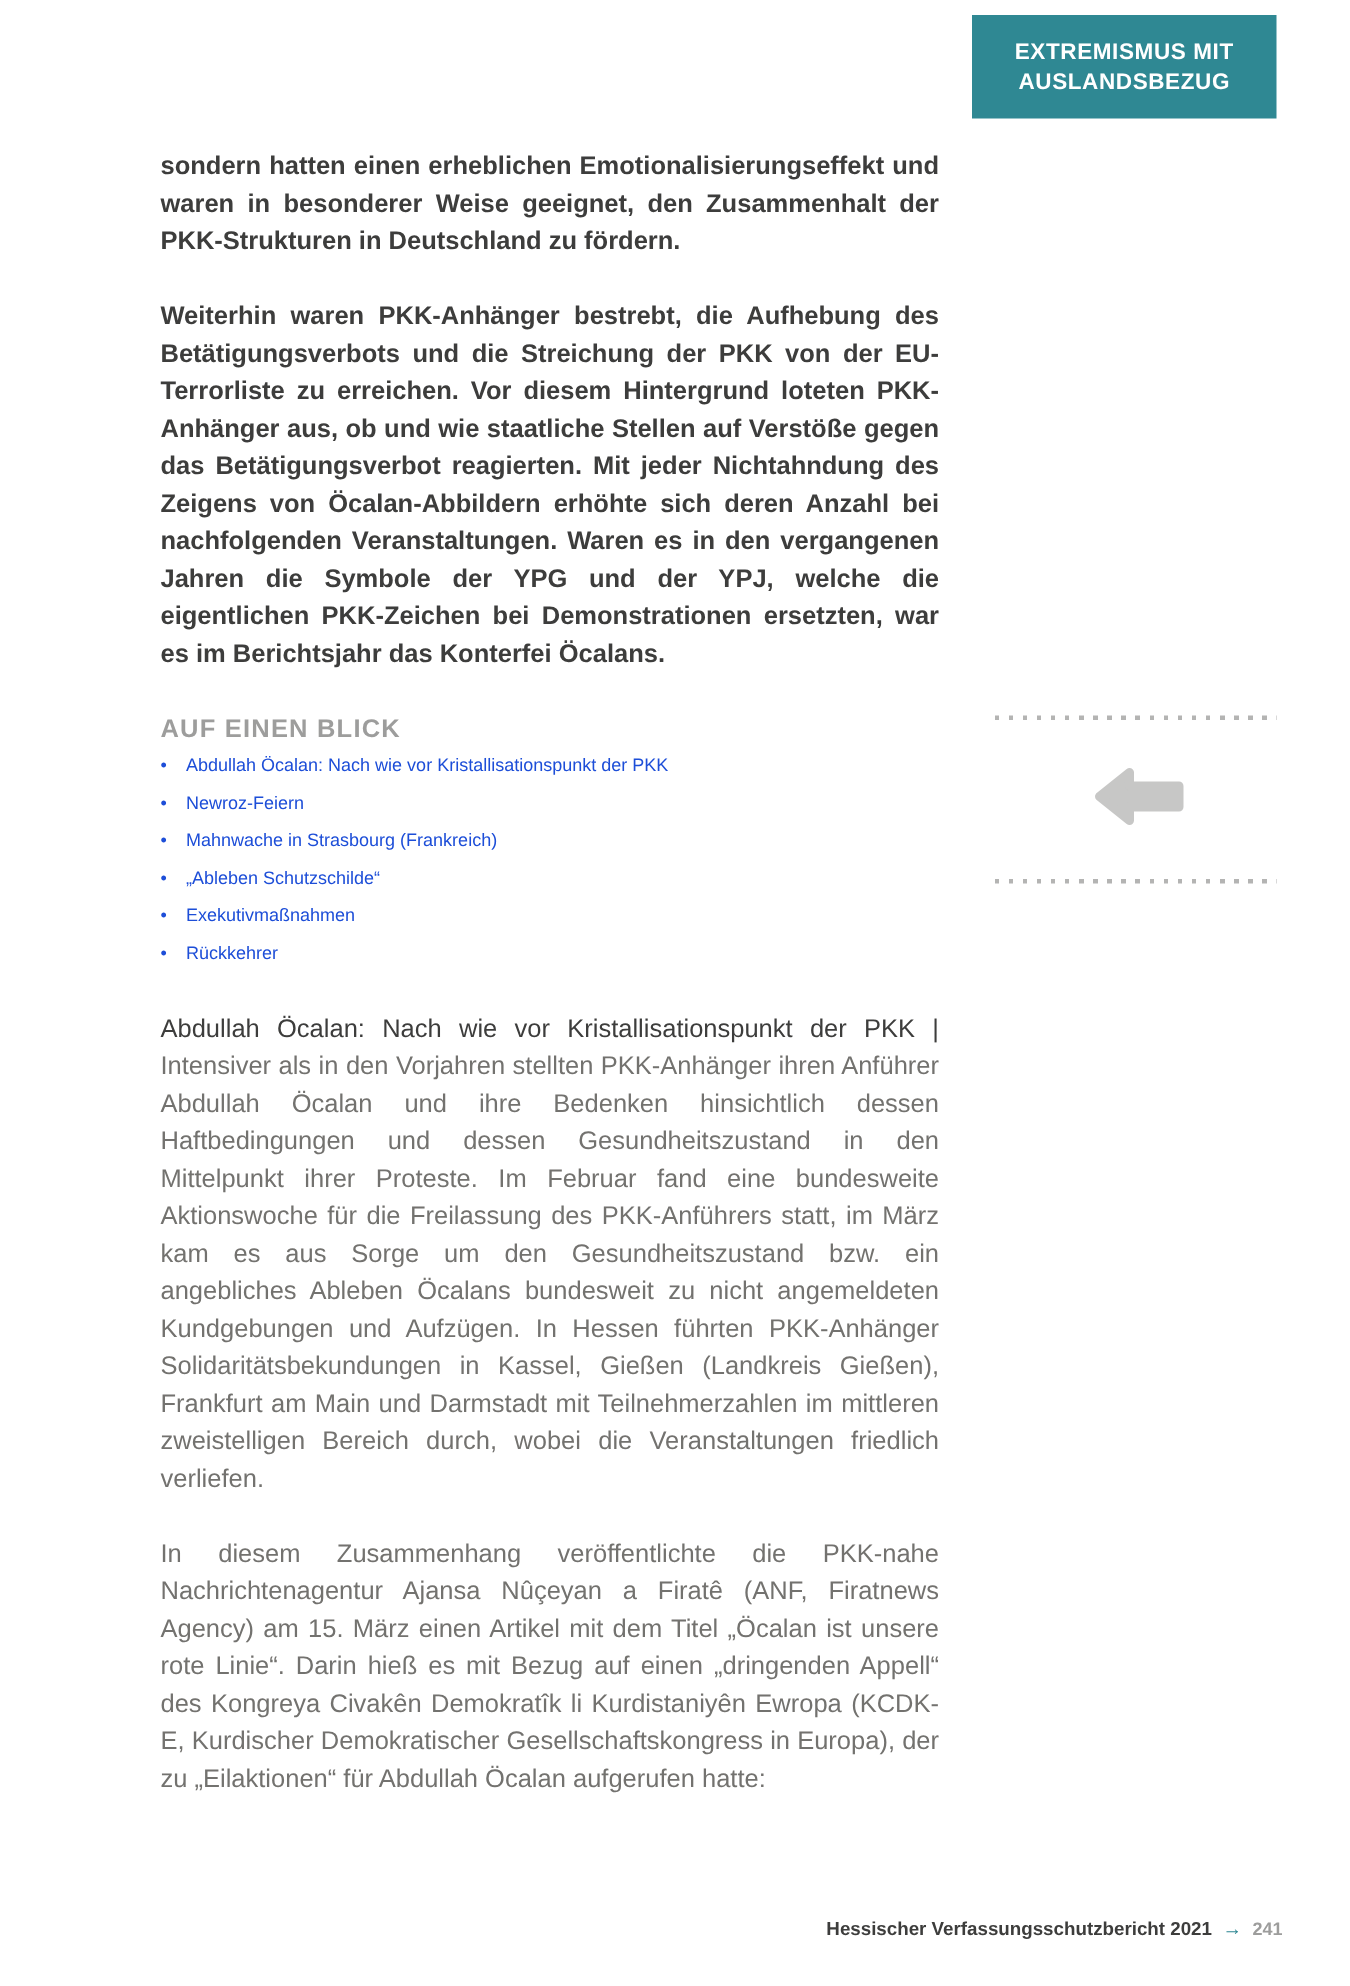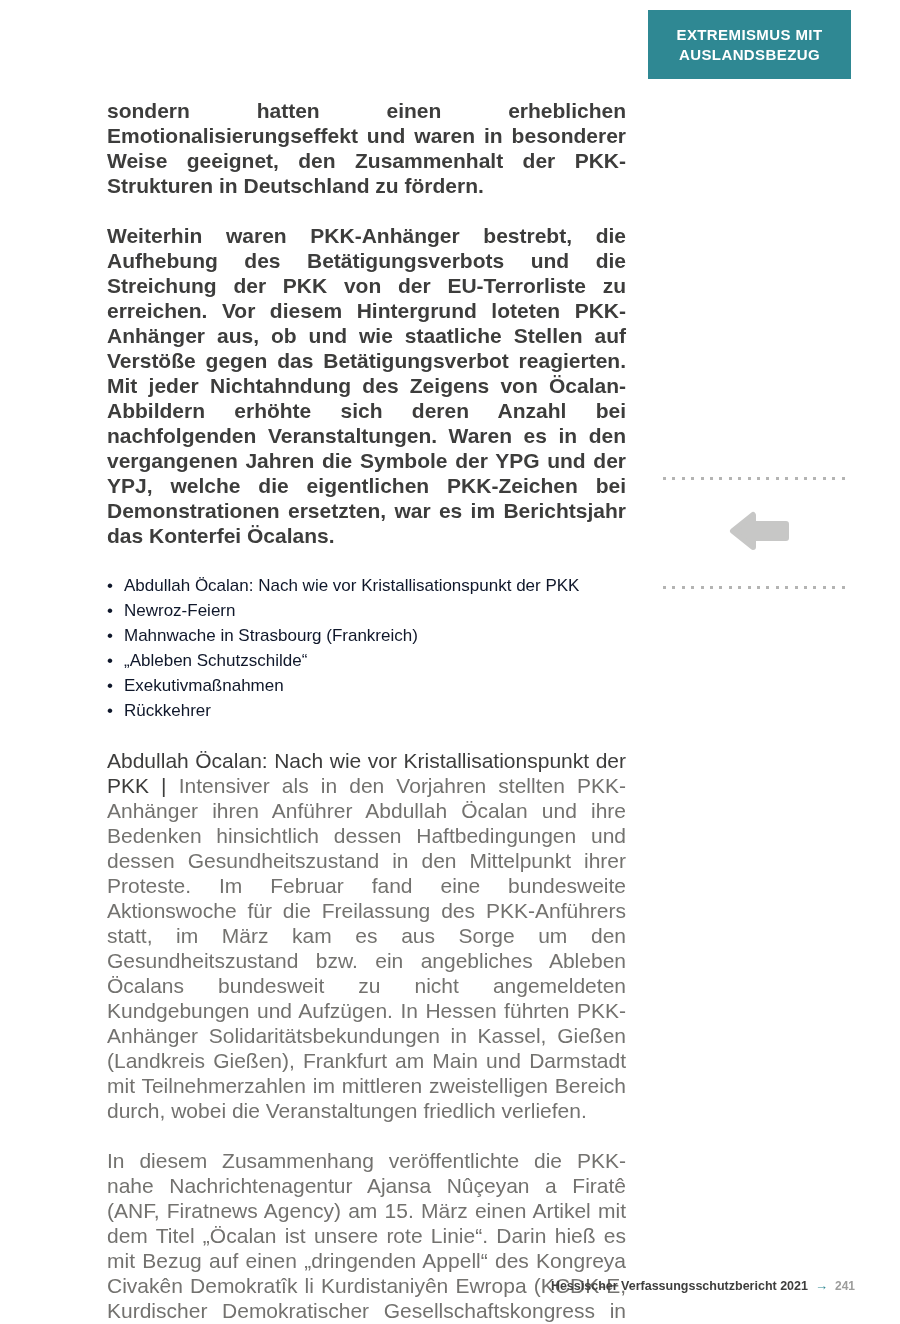--- a/index.html
+++ b/index.html
@@ -35,21 +35,21 @@
 
   
   .content {
     position: absolute;
     left: 107px;
     top: 98px;
     width: 519px;
   }
   .content p {
     margin: 0 0 25px 0;
-    font-size: 21px;
+    font-size: 17px;
     line-height: 25px;
     text-align: justify;
   }
   p.intro {
     font-weight: bold;
     color: #3d3d3c;
   }
   p.bodytext {
     color: #73726f;
   }
@@ -64,22 +64,22 @@
     color: #9d9d9c;
     font-weight: bold;
     font-size: 17px;
     line-height: 25px;
     letter-spacing: 0.8px;
   }
   ul.glance-list {
     list-style: none;
     margin: 0 0 25px 0;
     padding: 0;
-    color: #0f172a;
-    font-size: 17px;
+    color: #1d4ed8;
+    font-size: 12px;
     line-height: 25px;
   }
   ul.glance-list li {
     position: relative;
     padding-left: 17px;
   }
   ul.glance-list li::before {
     content: "\2022";
     position: absolute;
     left: 0;
@@ -138,20 +138,21 @@
 
   <div class="badge">
     <span>EXTREMISMUS MIT</span>
     <span>AUSLANDSBEZUG</span>
   </div>
 
   <div class="content">
     <p class="intro">sondern hatten einen erheblichen Emotionalisierungseffekt und waren in besonderer Weise geeignet, den Zusammenhalt der PKK-Strukturen in Deutschland zu fördern.</p>
     <p class="intro">Weiterhin waren PKK-Anhänger bestrebt, die Aufhebung des Betätigungsverbots und die Streichung der PKK von der EU-Terrorliste zu erreichen. Vor diesem Hintergrund loteten PKK-Anhänger aus, ob und wie staatliche Stellen auf Verstöße gegen das Betätigungsverbot reagierten. Mit jeder Nichtahndung des Zeigens von Öcalan-Abbildern erhöhte sich deren Anzahl bei nachfolgenden Veranstaltungen. Waren es in den vergangenen Jahren die Symbole der YPG und der YPJ, welche die eigentlichen PKK-Zeichen bei Demonstrationen ersetzten, war es im Berichtsjahr das Konterfei Öcalans.</p>
 
+    <h2 class="glance-title">AUF EINEN BLICK</h2>
     <ul class="glance-list">
       <li>Abdullah Öcalan: Nach wie vor Kristallisationspunkt der PKK</li>
       <li>Newroz-Feiern</li>
       <li>Mahnwache in Strasbourg (Frankreich)</li>
       <li>„Ableben Schutzschilde“</li>
       <li>Exekutivmaßnahmen</li>
       <li>Rückkehrer</li>
     </ul>
 
     <p class="bodytext"><span class="lead">Abdullah Öcalan: Nach wie vor Kristallisationspunkt der PKK |</span> <span>Intensiver als in den Vorjahren stellten PKK-Anhänger ihren Anführer Abdullah Öcalan und ihre Bedenken hinsichtlich dessen Haftbedingungen und dessen Gesundheitszustand in den Mittelpunkt ihrer Proteste. Im Februar fand eine bundesweite Aktionswoche für die Freilassung des PKK-Anführers statt, im März kam es aus Sorge um den Gesundheitszustand bzw. ein angebliches Ableben Öcalans bundesweit zu nicht angemeldeten Kundgebungen und Aufzügen. In Hessen führten PKK-Anhänger Solidaritätsbekundungen in Kassel, Gießen (Landkreis Gießen), Frankfurt am Main und Darmstadt mit Teilnehmerzahlen im mittleren zweistelligen Bereich durch, wobei die Veranstaltungen friedlich verliefen.</span></p>

